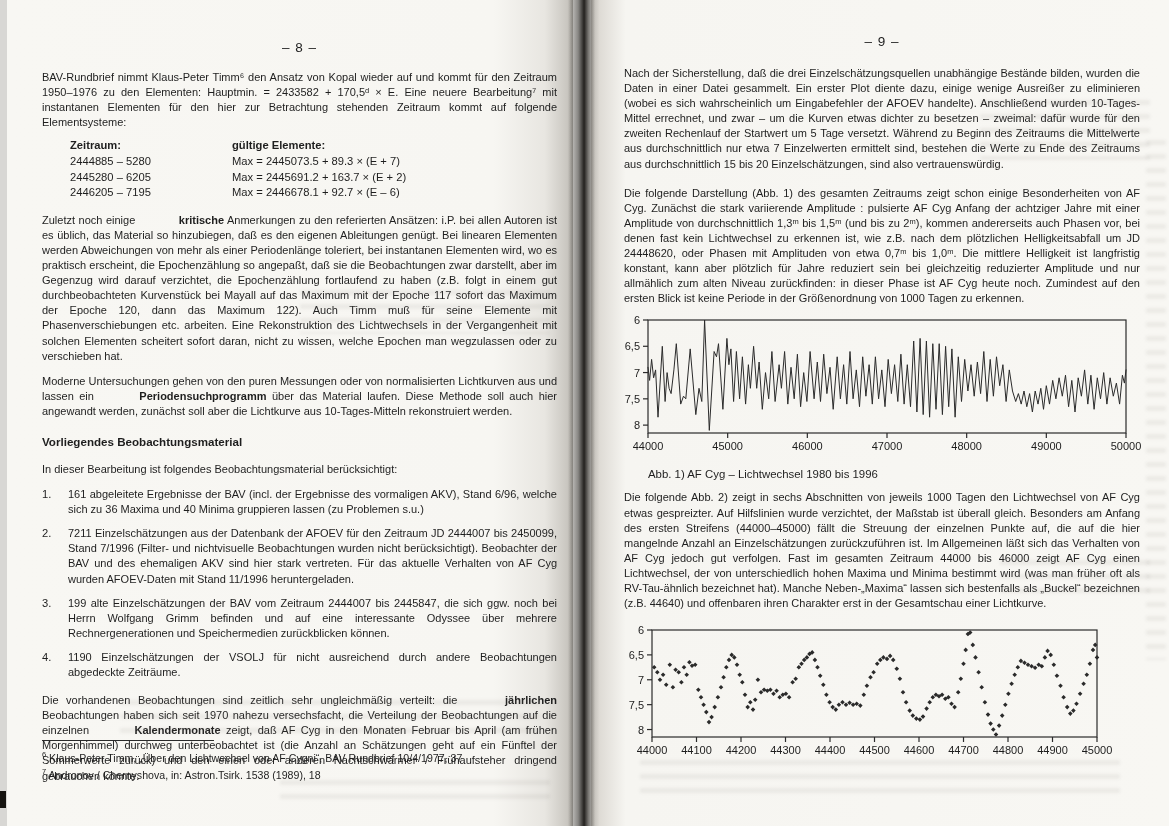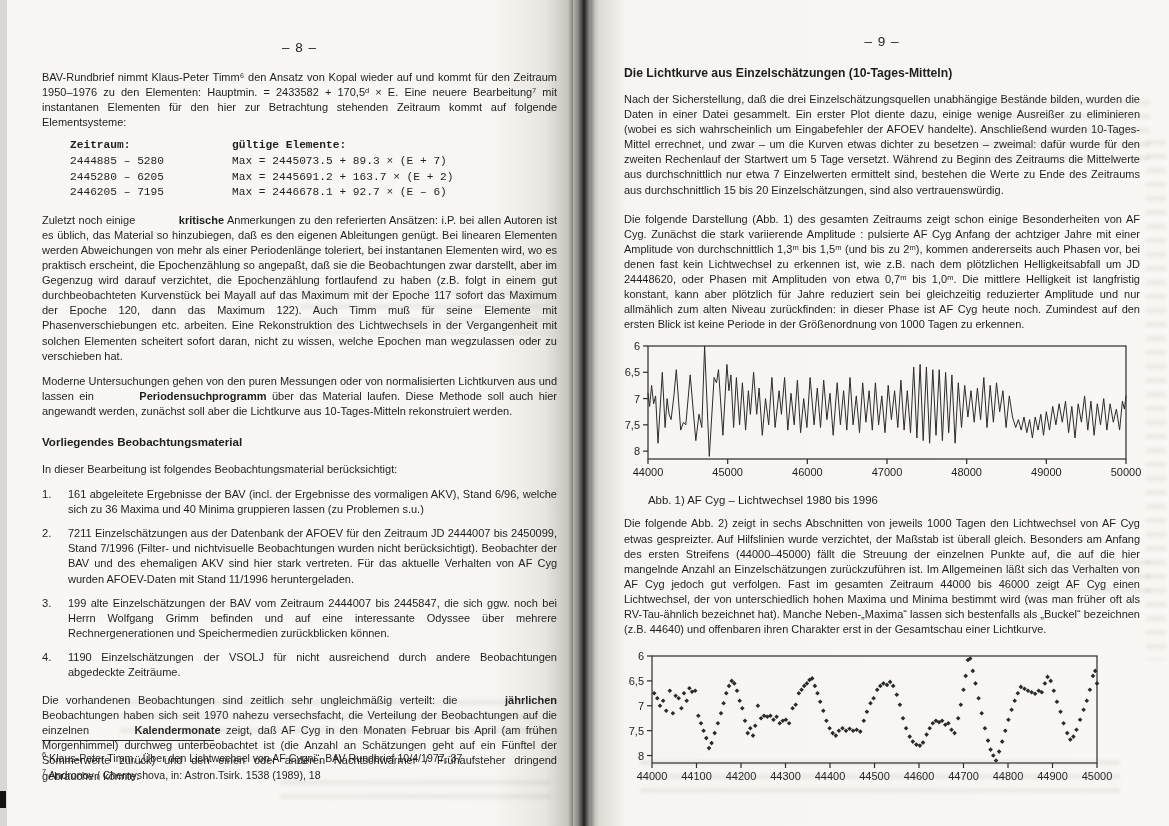--- a/index.html
+++ b/index.html
@@ -25,21 +25,21 @@
   .corner-nub{position:absolute;left:0;top:791px;width:6px;height:17px;background:#15130f;}
   .col{position:absolute;top:0;}
   .col-left{left:35px;width:515px;padding-top:40px;}
   .col-right{left:33px;width:516px;padding-top:34px;}
   .pageno{text-align:center;font-size:13.5px;letter-spacing:1px;margin-bottom:15px;}
   .para{font-size:11px;line-height:15.1px;text-align:justify;}
   .mb8{margin-bottom:8px;}.mb10{margin-bottom:10px;}
   .mb14{margin-bottom:14px;}.mb16{margin-bottom:16px;}
   b,.bold{font-weight:bold;padding-left:40px;}
   .elem-table{margin:0 0 12px 28px;font-size:11.2px;line-height:15.6px;
-    display:grid;grid-template-columns:162px auto;font-family:Liberation Mono, monospace;}
+    display:grid;grid-template-columns:162px auto;}
   .elem-table .hdr{font-weight:bold;}
   .sec-heading{font-size:11.6px;font-weight:bold;margin:4px 0 14px 0;}
   .list-item{display:grid;grid-template-columns:26px auto;margin-bottom:9px;}
   .list-item .num{font-size:11.2px;line-height:15.1px;}
   .footnotes{position:absolute;left:35px;top:740px;width:515px;}
   .fn-rule{width:172px;border-top:1.3px solid #2a2a2a;margin-bottom:7px;}
   .fn-line{font-size:10.6px;line-height:14.5px;}
   .fn-line sup{font-size:7.5px;}
   .p9-heading{font-size:12.2px;font-weight:bold;margin-bottom:12px;}
   .chart-svg{display:block;overflow:visible;}
@@ -99,21 +99,20 @@
     <div class="fn-rule"></div>
     <div class="fn-line"><sup>6</sup><span> Klaus-Peter Timm, „Über den Lichtwechsel von AF Cygni“, BAV Rundbrief 10/4/1977, 37</span></div>
     <div class="fn-line"><sup>7</sup><span> Andronov / Chernyshova, in: Astron.Tsirk. 1538 (1989), 18</span></div>
   </div>
 </div>
 
 <div class="page page-right">
   <div class="col col-right">
     <div class="pageno" style="margin-bottom:17px;">– 9 –</div>
 
-    <div class="p9-heading">Die Lichtkurve aus Einzelschätzungen (10-Tages-Mitteln)</div>
 
     <div class="para mb14">Nach der Sicherstellung, daß die drei Einzelschätzungsquellen unabhängige Bestände bilden, wurden die Daten in einer Datei gesammelt. Ein erster Plot diente dazu, einige wenige Ausreißer zu eliminieren (wobei es sich wahrscheinlich um Eingabefehler der AFOEV handelte). Anschließend wurden 10-Tages-Mittel errechnet, und zwar – um die Kurven etwas dichter zu besetzen – zweimal: dafür wurde für den zweiten Rechenlauf der Startwert um 5 Tage versetzt. Während zu Beginn des Zeitraums die Mittelwerte aus durchschnittlich nur etwa 7 Einzelwerten ermittelt sind, bestehen die Werte zu Ende des Zeitraums aus durchschnittlich 15 bis 20 Einzelschätzungen, sind also vertrauenswürdig.</div>
 
     <div class="para mb8">Die folgende Darstellung (Abb. 1) des gesamten Zeitraums zeigt schon einige Besonderheiten von AF Cyg. Zunächst die stark variierende Amplitude : pulsierte AF Cyg Anfang der achtziger Jahre mit einer Amplitude von durchschnittlich 1,3ᵐ bis 1,5ᵐ (und bis zu 2ᵐ), kommen andererseits auch Phasen vor, bei denen fast kein Lichtwechsel zu erkennen ist, wie z.B. nach dem plötzlichen Helligkeitsabfall um JD 24448620, oder Phasen mit Amplituden von etwa 0,7ᵐ bis 1,0ᵐ. Die mittlere Helligkeit ist langfristig konstant, kann aber plötzlich für Jahre reduziert sein bei gleichzeitig reduzierter Amplitude und nur allmählich zum alten Niveau zurückfinden: in dieser Phase ist AF Cyg heute noch. Zumindest auf den ersten Blick ist keine Periode in der Größenordnung von 1000 Tagen zu erkennen.</div>
 
     <svg class="chart-svg" width="540" height="152">
         <rect x="24" y="6" width="478" height="113" fill="none" stroke="#2b2b2b" stroke-width="1.2"></rect>
         <line x1="24" y1="119" x2="24" y2="124" stroke="#2b2b2b" stroke-width="1.2"></line>
         <text x="24" y="136" text-anchor="middle" font-size="11" fill="#1d1d1d">44000</text>
         <line x1="103.66666666666666" y1="119" x2="103.66666666666666" y2="124" stroke="#2b2b2b" stroke-width="1.2"></line>

